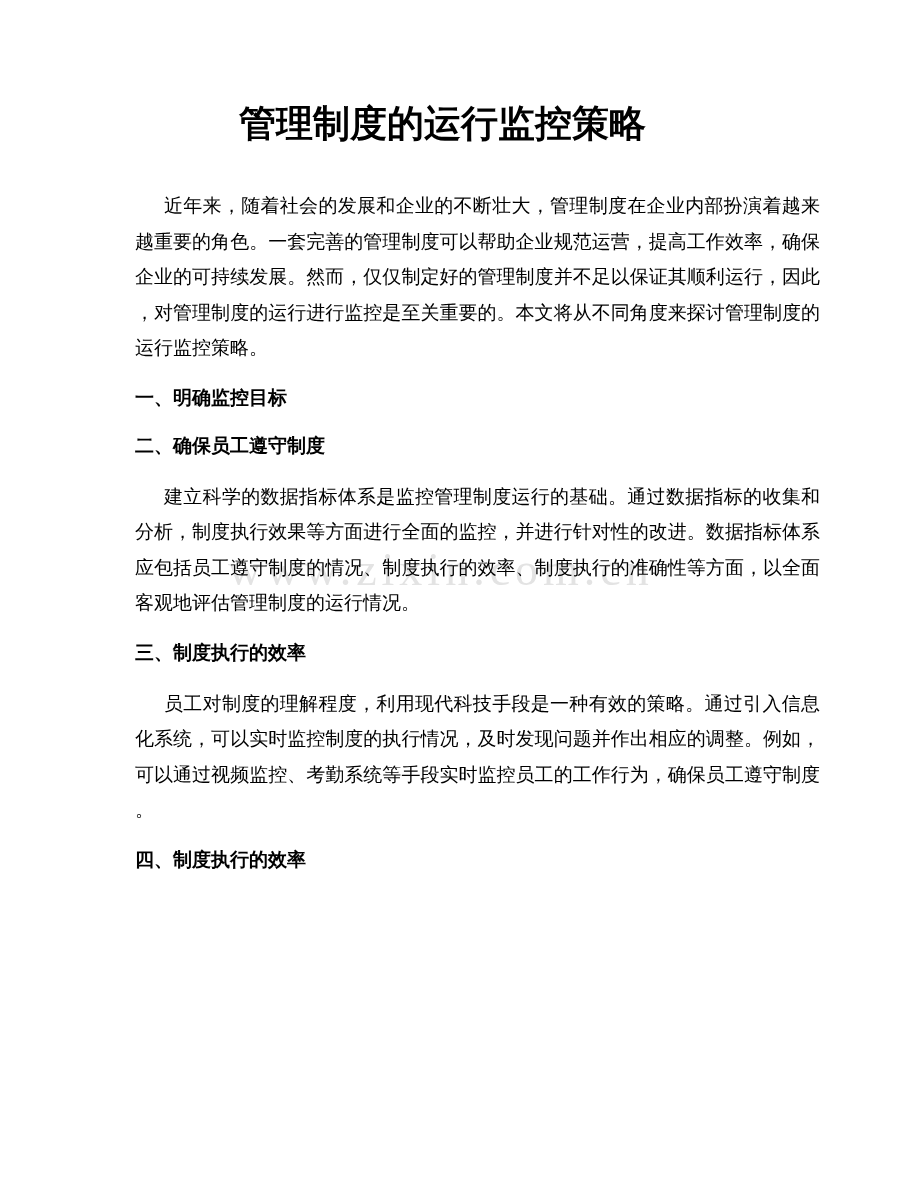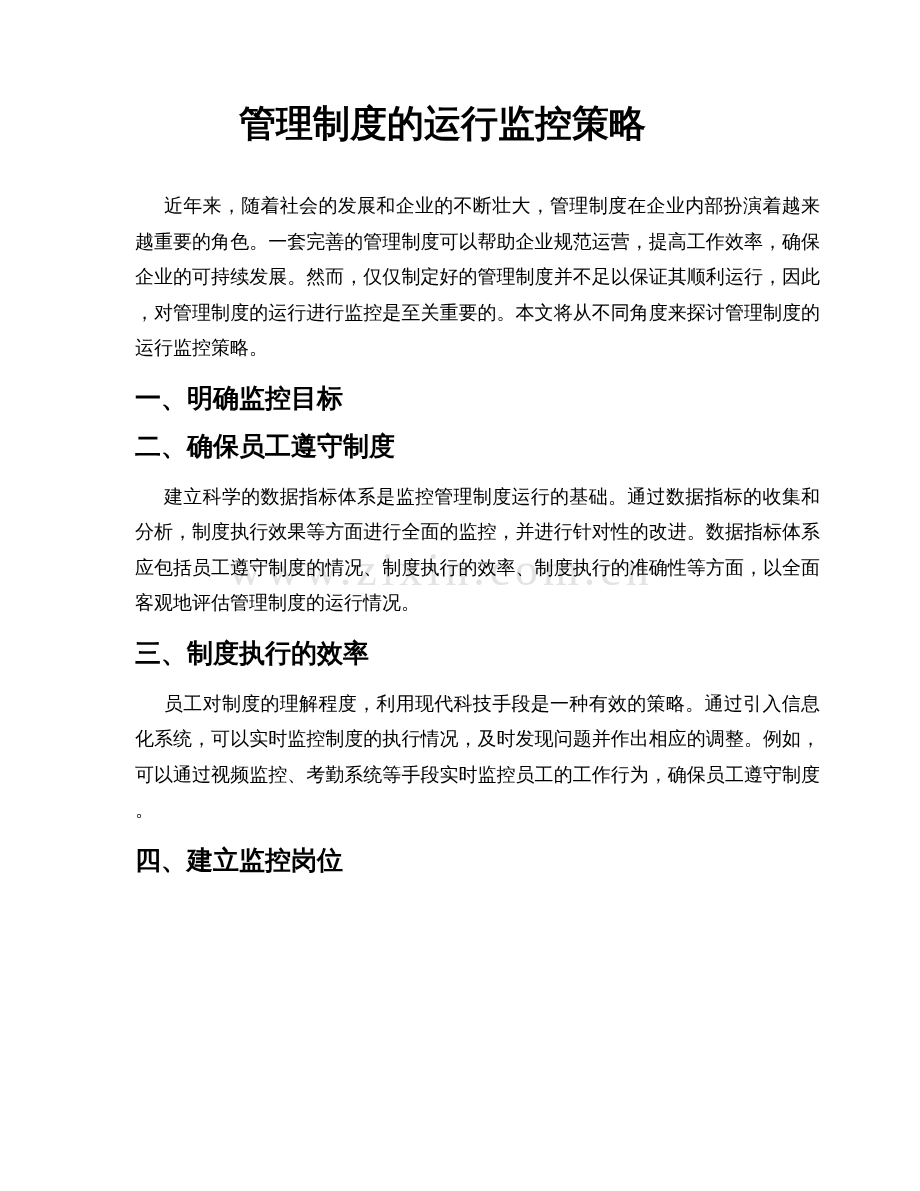--- a/index.html
+++ b/index.html
@@ -49,23 +49,23 @@
     text-align: justify;
     text-indent: 29px;
     margin: 17px 0 0 0;
     line-break: anywhere;
     word-break: break-all;
   }
   .body-para.first-para {
     margin-top: 35px;
   }
   .sec-heading {
-    font-family: Liberation Serif, serif;
+    font-family: Liberation Mono, monospace;
     font-weight: 700;
-    font-size: 26px;
+    font-size: 19px;
     line-height: 30px;
     margin: 18px 0 0 0;
   }
 </style>
 </head>
 <body>
 
 <div class="page">
 
   <div class="watermark">www.zixin.com.cn</div>
@@ -77,16 +77,16 @@
     <p class="body-para first-para">近年来，随着社会的发展和企业的不断壮大，管理制度在企业内部扮演着越来越重要的角色。一套完善的管理制度可以帮助企业规范运营，提高工作效率，确保企业的可持续发展。然而，仅仅制定好的管理制度并不足以保证其顺利运行，因此，对管理制度的运行进行监控是至关重要的。本文将从不同角度来探讨管理制度的运行监控策略。</p>
 
     <h2 class="sec-heading">一、明确监控目标</h2>
 
     <h2 class="sec-heading">二、确保员工遵守制度</h2>
     <p class="body-para">建立科学的数据指标体系是监控管理制度运行的基础。通过数据指标的收集和分析，制度执行效果等方面进行全面的监控，并进行针对性的改进。数据指标体系应包括员工遵守制度的情况、制度执行的效率、制度执行的准确性等方面，以全面客观地评估管理制度的运行情况。</p>
 
     <h2 class="sec-heading">三、制度执行的效率</h2>
     <p class="body-para">员工对制度的理解程度，利用现代科技手段是一种有效的策略。通过引入信息化系统，可以实时监控制度的执行情况，及时发现问题并作出相应的调整。例如，可以通过视频监控、考勤系统等手段实时监控员工的工作行为，确保员工遵守制度。</p>
 
-    <h2 class="sec-heading">四、建立监控岗位</h2>
+    <h2 class="sec-heading">四、制度执行的效率</h2>
 
   </div>
 </div>
 
 </body></html>

